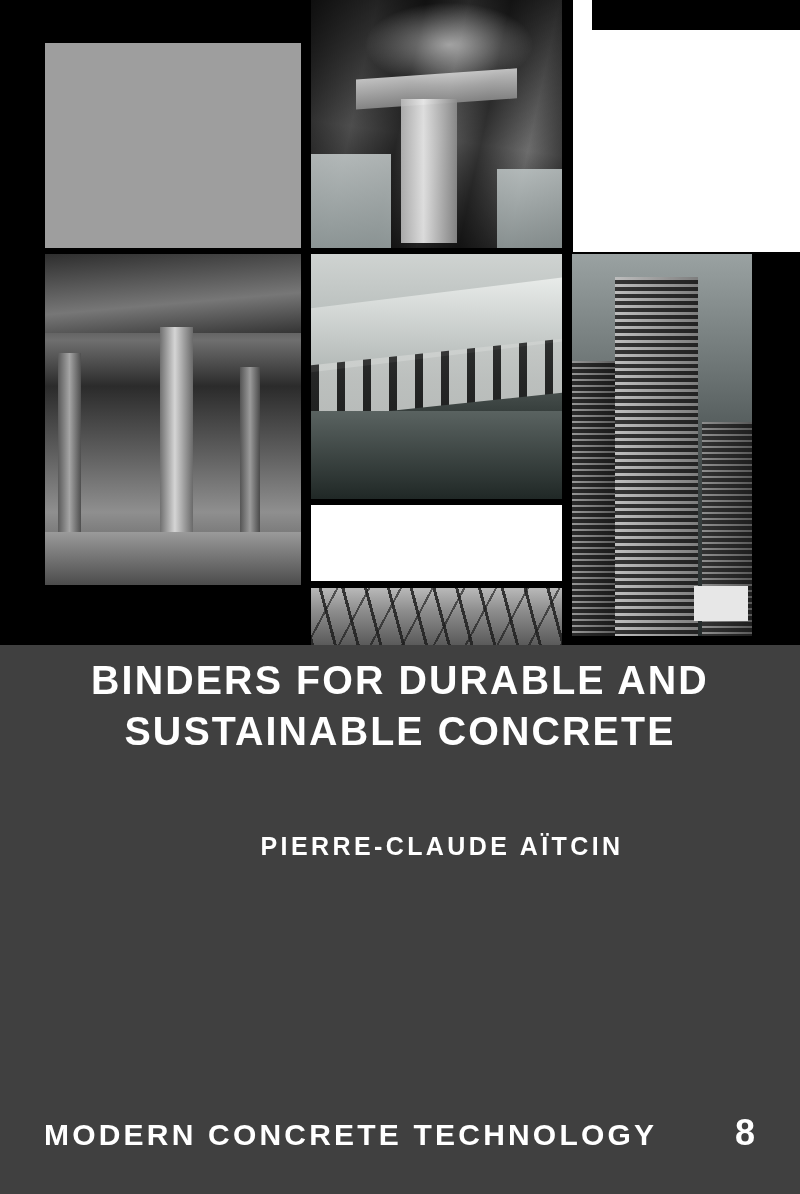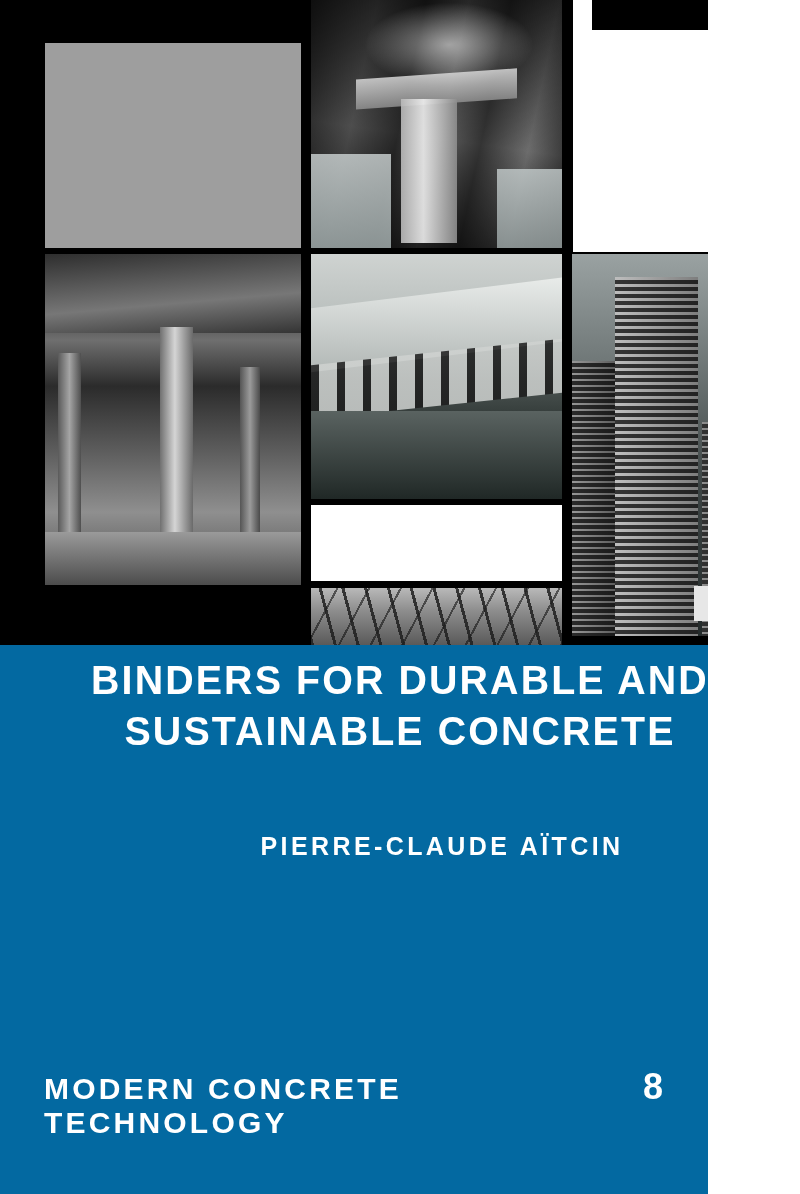--- a/index.html
+++ b/index.html
@@ -5,23 +5,23 @@
   html, body {
     margin: 0;
     padding: 0;
     background: #ffffff;
   }
   body {
     font-family: "Liberation Sans", sans-serif;
   }
   .cover {
     position: relative;
-    width: 708px;
+    width: 800px;
     height: 1194px;
-    background: #0369a1;
+    background: #404040;
     overflow: hidden;
   }
 
   
   .collage {
     position: absolute;
     left: 0;
     top: 0;
     width: 800px;
     height: 645px;
@@ -189,21 +189,21 @@
     font-weight: bold;
     font-size: 25px;
     letter-spacing: 3.4px;
     padding-left: 42px;
   }
 
   .series {
     position: absolute;
     left: 44px;
     right: 44px;
-    top: 1066px;
+    top: 1112px;
     display: flex;
     align-items: baseline;
     justify-content: space-between;
   }
   .series-name {
     color: #ffffff;
     font-family: "Liberation Sans Narrow", "Liberation Sans", sans-serif;
     font-weight: bold;
     font-size: 30px;
     letter-spacing: 3.2px;

